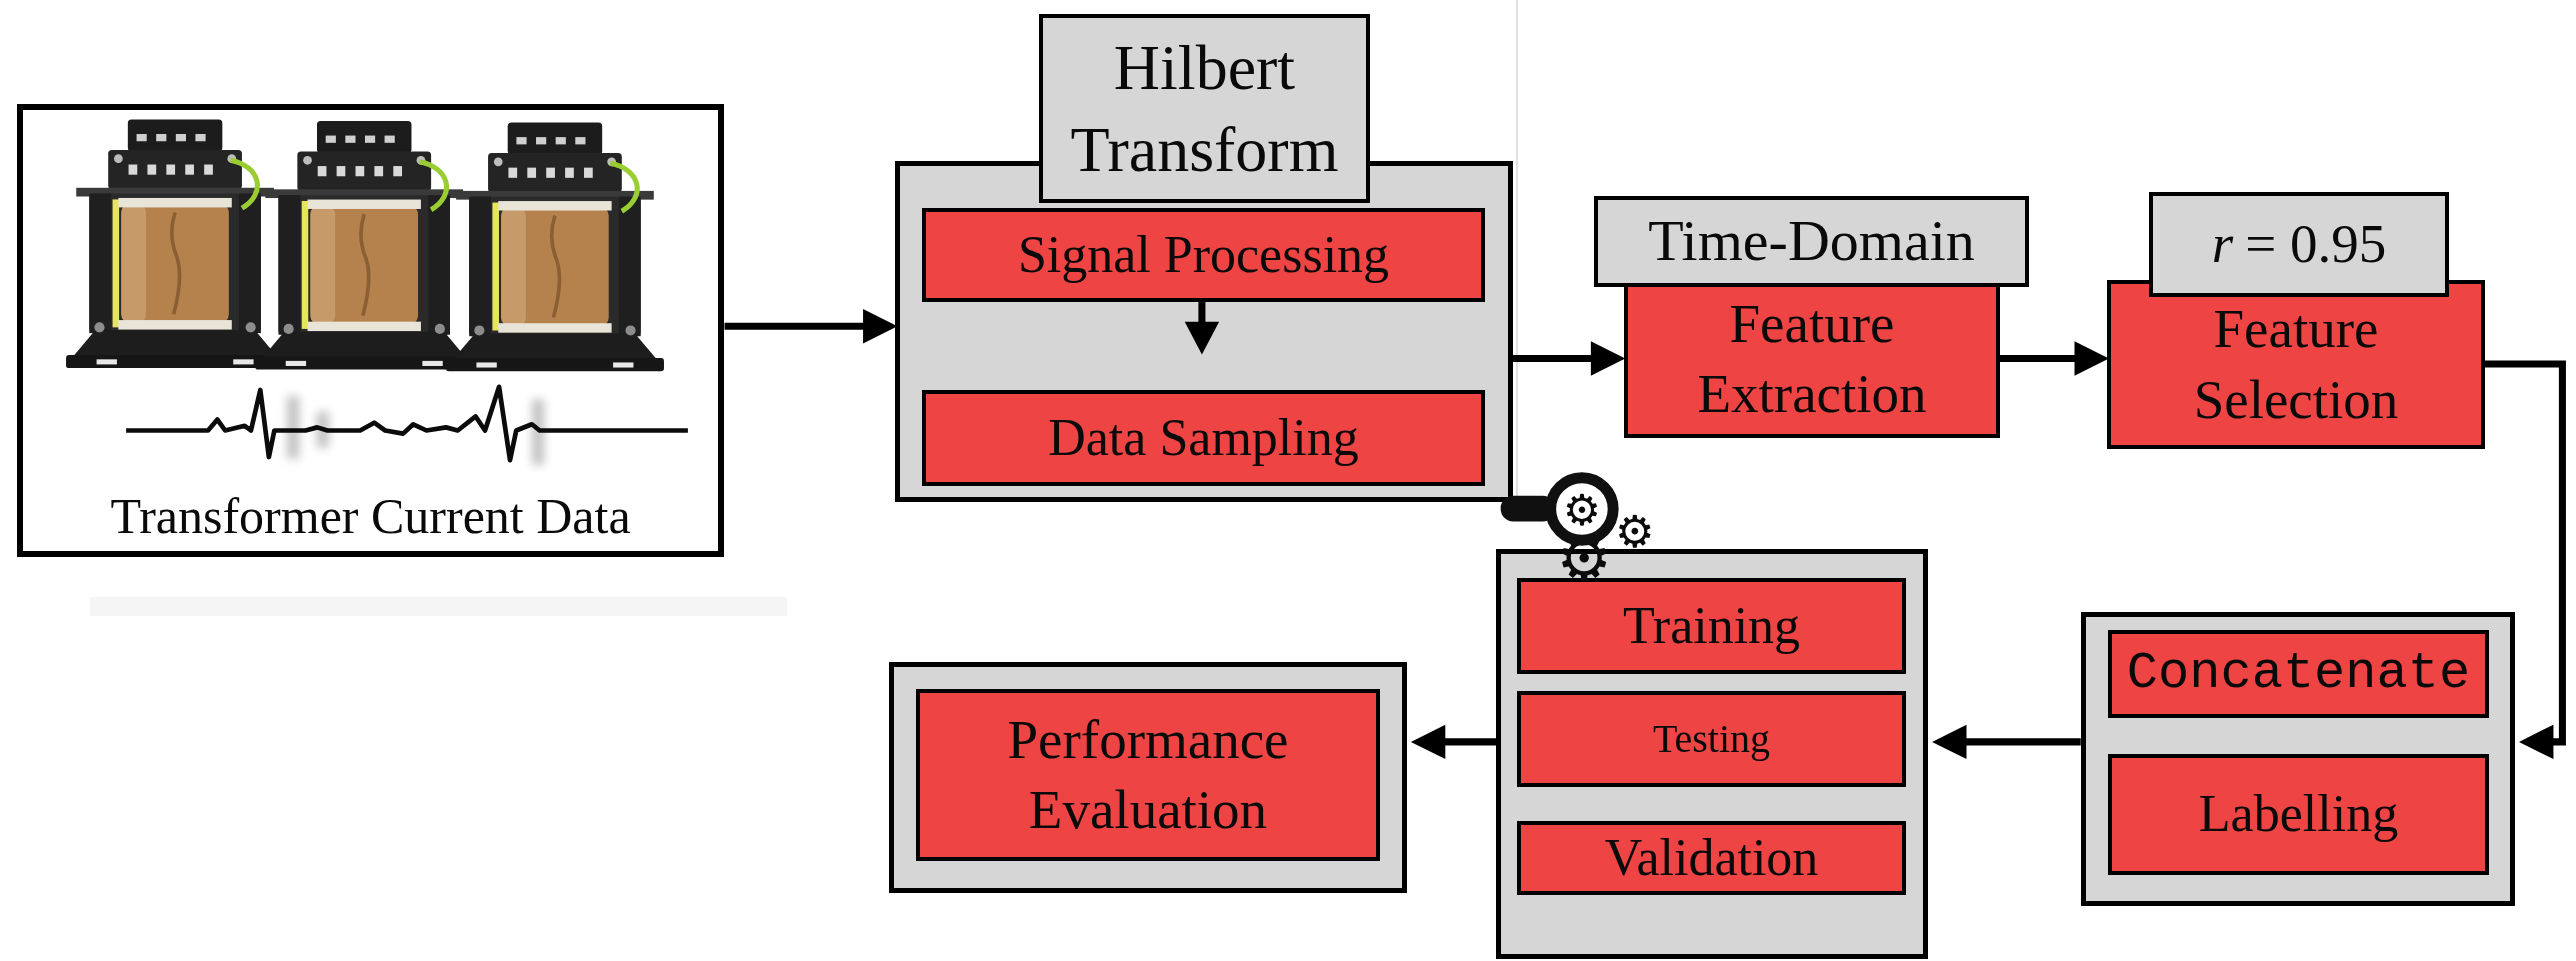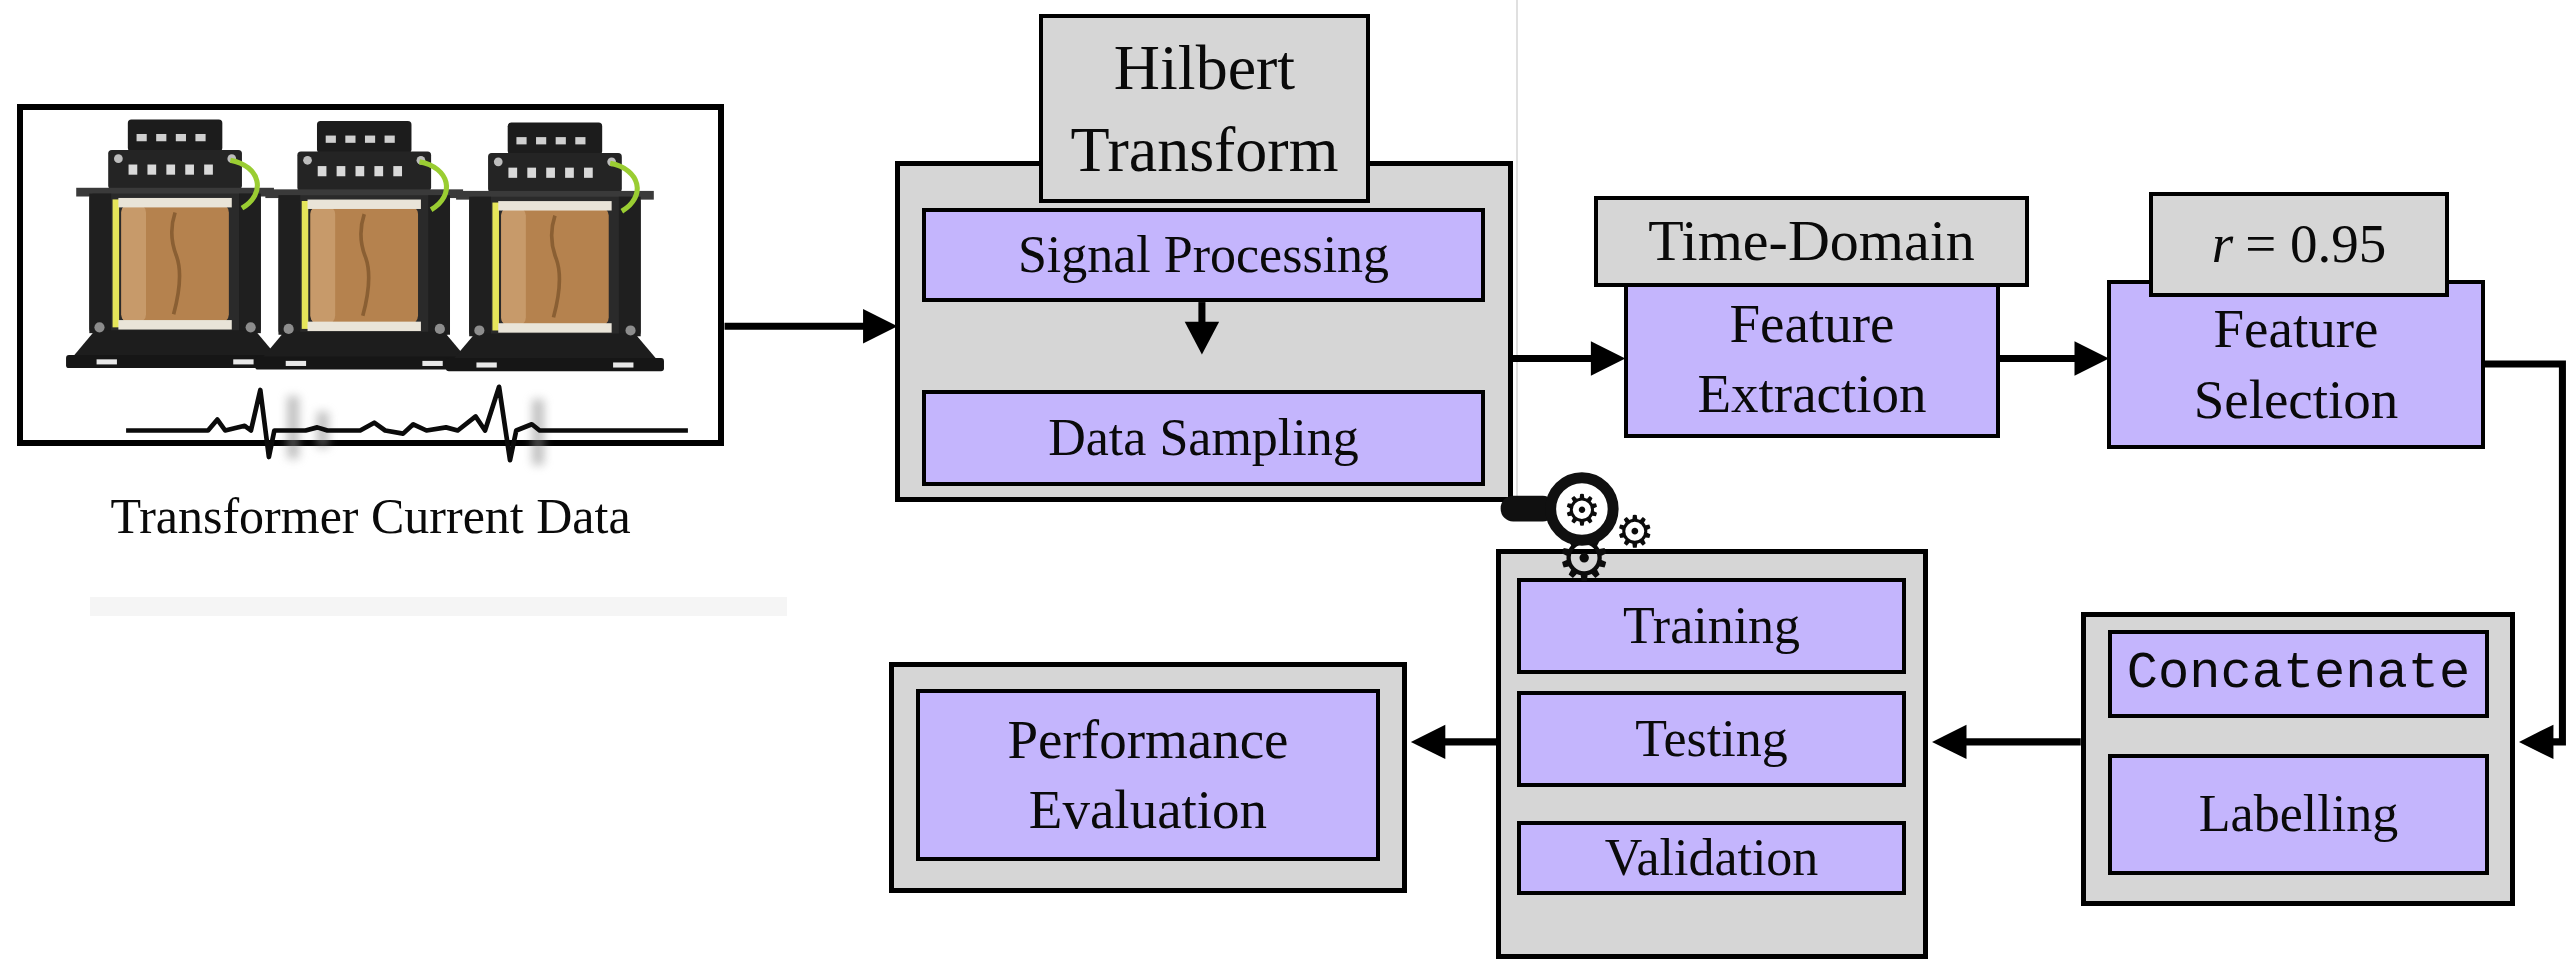--- a/index.html
+++ b/index.html
@@ -4,35 +4,35 @@
 <style>
   html,body{margin:0;padding:0;background:#ffffff;}
   .stage{
     position:relative;width:2576px;height:961px;background:#ffffff;
     font-family:"Liberation Serif", serif;color:#0a0a0a;overflow:hidden;
   }
   .b{position:absolute;box-sizing:border-box;display:flex;flex-direction:column;
      align-items:center;justify-content:center;text-align:center;line-height:1.28;}
   .gray{background:#d6d6d6;border:5.5px solid #000;}
   .grayhdr{background:#d6d6d6;border:4.7px solid #000;}
-  .white{background:#c4b5fd;border:4.7px solid #000;}
+  .white{background:#ef4444;border:4.7px solid #000;}
   .z1{z-index:1}.z2{z-index:2}.z3{z-index:3}.z4{z-index:4}.z5{z-index:5}
   .artifact{position:absolute;z-index:0;}
   svg{display:block;}
   .italic{font-style:italic;}
 </style>
 </head>
 <body>
 
 <div class="stage">
 
   <div class="artifact" style="left:1516px;top:0;width:1.6px;height:501px;background:#e0e0e0;"></div>
   <div class="artifact" style="left:90px;top:597px;width:697px;height:19px;background:#f5f5f5;"></div>
 
-  <div class="b z1" style="left:17px;top:104px;width:707px;height:342px;border:6.3px solid #000;background:#fff;justify-content:flex-start;">
+  <div class="b z1" style="left:17px;top:104px;width:707px;height:453px;border:6.3px solid #000;background:#fff;justify-content:flex-start;">
 
     <svg style="position:absolute;left:38px;top:7.8px;" width="626" height="272" viewBox="0 0 800 348">
       <defs>
         <g id="tf">
 
           <rect x="85" y="2" width="130" height="44" rx="5" fill="#1c1c1c"></rect>
           <rect x="97" y="22" width="14" height="10" fill="#cfcfcf"></rect>
           <rect x="124" y="22" width="14" height="10" fill="#cfcfcf"></rect>
           <rect x="151" y="22" width="14" height="10" fill="#cfcfcf"></rect>
           <rect x="178" y="22" width="14" height="10" fill="#cfcfcf"></rect>
@@ -141,21 +141,21 @@
   <div class="b white z2" style="left:2108px;top:754px;width:381px;height:121px;font-size:52px;">
     <div>Labelling</div>
   </div>
 
   <div class="b gray z1" style="left:1496px;top:549px;width:432px;height:410px;"></div>
 
   <div class="b white z2" style="left:1517px;top:578px;width:389px;height:96px;font-size:52px;">
     <div>Training</div>
   </div>
 
-  <div class="b white z2" style="left:1517px;top:691px;width:389px;height:96px;font-size:52px;">
+  <div class="b white z2" style="left:1517px;top:691px;width:389px;height:96px;font-size:40px;">
     <div>Testing</div>
   </div>
 
   <div class="b white z2" style="left:1517px;top:821px;width:389px;height:74px;font-size:52px;">
     <div>Validation</div>
   </div>
 
   <svg class="z4" style="position:absolute;left:1488px;top:466px;" width="180" height="125" viewBox="0 0 230 160">
     <text x="123" y="146" font-size="80" text-anchor="middle" fill="#0b0b0b" font-family="DejaVu Sans, sans-serif">⚙</text>
     <text x="188" y="104" font-size="57" text-anchor="middle" fill="#0b0b0b" font-family="DejaVu Sans, sans-serif">⚙</text>

